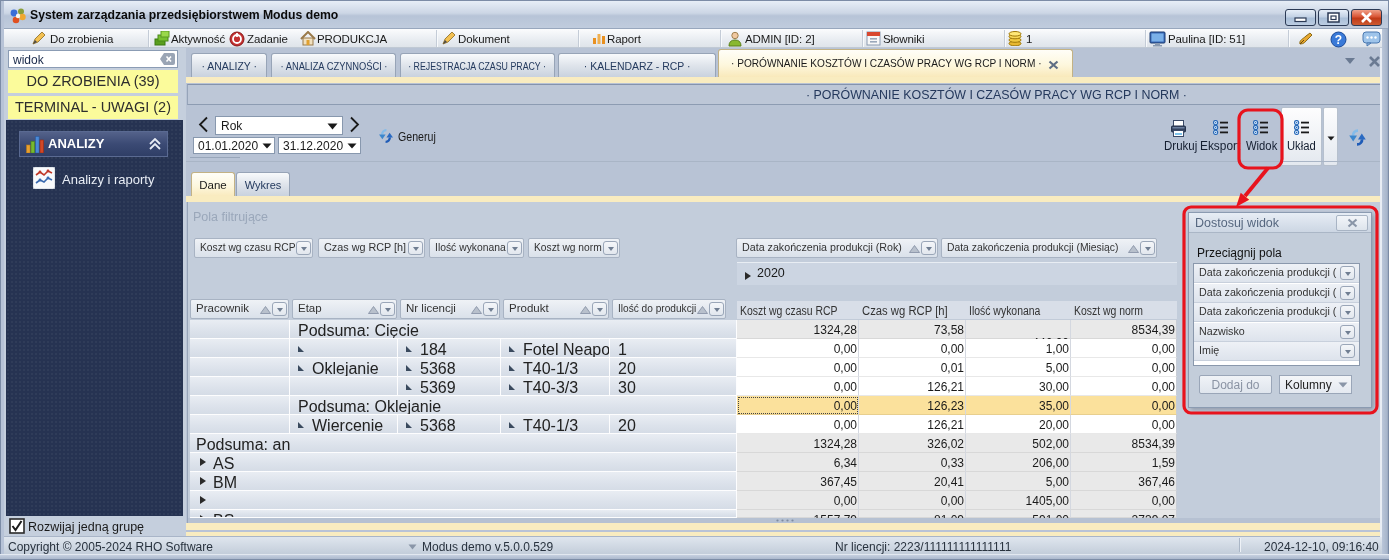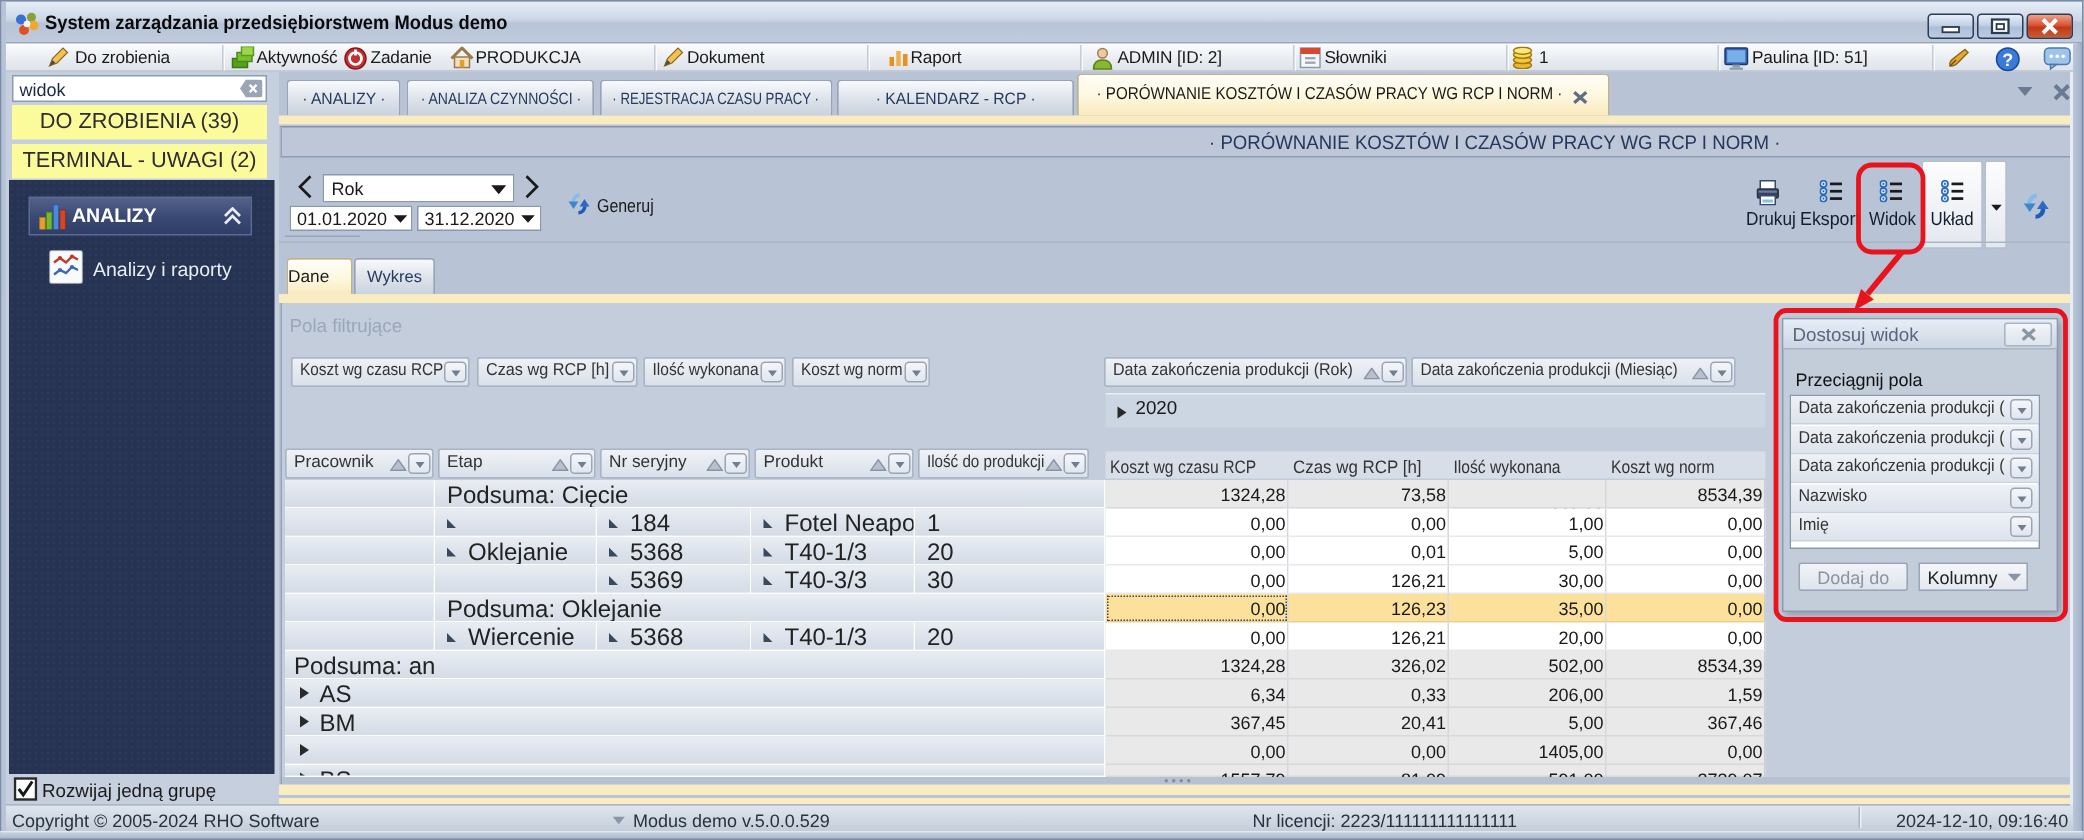--- a/index.html
+++ b/index.html
@@ -24,21 +24,21 @@
  background-image:radial-gradient(rgba(255,255,255,0.045) 1px,transparent 1px);background-size:4px 4px;}
 .navyhdr{position:absolute;left:13px;top:11px;width:149px;height:26px;
  background:linear-gradient(#54628a,#3b4a74 50%,#2f3e66);border:1px solid #5a6a92;
  color:#fff;font-weight:bold;font-size:13px;line-height:24px;padding-left:28px;}
 .navyitem{position:absolute;left:56px;top:53px;color:#e8edf5;font-size:13px;}
 .tab{position:absolute;top:53px;height:24px;background:linear-gradient(#f8fafc,#dfe4eb 50%,#c9d2de);
  border:1px solid #97a4b7;border-bottom:none;border-radius:3px 3px 0 0;
  font-size:11px;color:#243a5e;white-space:nowrap;display:flex;align-items:center;justify-content:center;}
 .tabact{position:absolute;top:49px;height:28px;background:linear-gradient(#fffef8,#fdf7dd 55%,#f9e9bb);
  border:1px solid #c3b284;border-bottom:none;border-radius:3px 3px 0 0;
- font-size:11.5px;color:#1a1a1a;white-space:nowrap;}
+ font-size:11.5px;color:#1a1a1a;text-align:center;white-space:nowrap;}
 .chip{position:absolute;height:20px;background:linear-gradient(#eff2f6,#e4e9f0 50%,#dae1ea);
  border:1px solid #a8b3c3;border-radius:2px;font-size:11.5px;color:#333;}
 .chiptxt{position:absolute;left:5px;top:2px;white-space:nowrap;}
 .ddbtn{position:absolute;top:2px;width:15px;height:14px;background:linear-gradient(#f4f6f9,#e2e7ee);
  border:1px solid #9aa6b8;border-radius:3px;}
 .ddbtn:after{content:"";position:absolute;left:3.5px;top:5px;border-left:3.5px solid transparent;
  border-right:3.5px solid transparent;border-top:4px solid #707e92;} 
 .cell{position:absolute;background:linear-gradient(#e9edf3,#dce2eb 60%,#d5dce6);
  border-right:1px solid #fdfdfe;border-bottom:1px solid #fdfdfe;font-size:16px;color:#222;overflow:hidden;}
 .num{position:absolute;font-size:12px;color:#1a1a1a;text-align:right;}
@@ -341,21 +341,21 @@
     <div class="ddbtn" style="right:1px;"></div>
   </div>
 <div class="chip" style="left:292px;top:299px;width:105px;">
     <span class="chiptxt" style="">Etap</span>
     <svg class="ab" style="right:17px;top:6px" width="11" height="8" viewBox="0 0 11 8">
       <path d="M5.5 0.5 L10.5 7.5 L0.5 7.5 Z" fill="#b8c0cc" stroke="#8a94a8" stroke-width="0.9"></path>
     </svg>
     <div class="ddbtn" style="right:1px;"></div>
   </div>
 <div class="chip" style="left:400px;top:299px;width:100px;">
-    <span class="chiptxt" style="">Nr seryjny</span>
+    <span class="chiptxt" style="">Nr licencji</span>
     <svg class="ab" style="right:17px;top:6px" width="11" height="8" viewBox="0 0 11 8">
       <path d="M5.5 0.5 L10.5 7.5 L0.5 7.5 Z" fill="#b8c0cc" stroke="#8a94a8" stroke-width="0.9"></path>
     </svg>
     <div class="ddbtn" style="right:1px;"></div>
   </div>
 <div class="chip" style="left:503px;top:299px;width:106px;">
     <span class="chiptxt" style="">Produkt</span>
     <svg class="ab" style="right:17px;top:6px" width="11" height="8" viewBox="0 0 11 8">
       <path d="M5.5 0.5 L10.5 7.5 L0.5 7.5 Z" fill="#b8c0cc" stroke="#8a94a8" stroke-width="0.9"></path>
     </svg>

